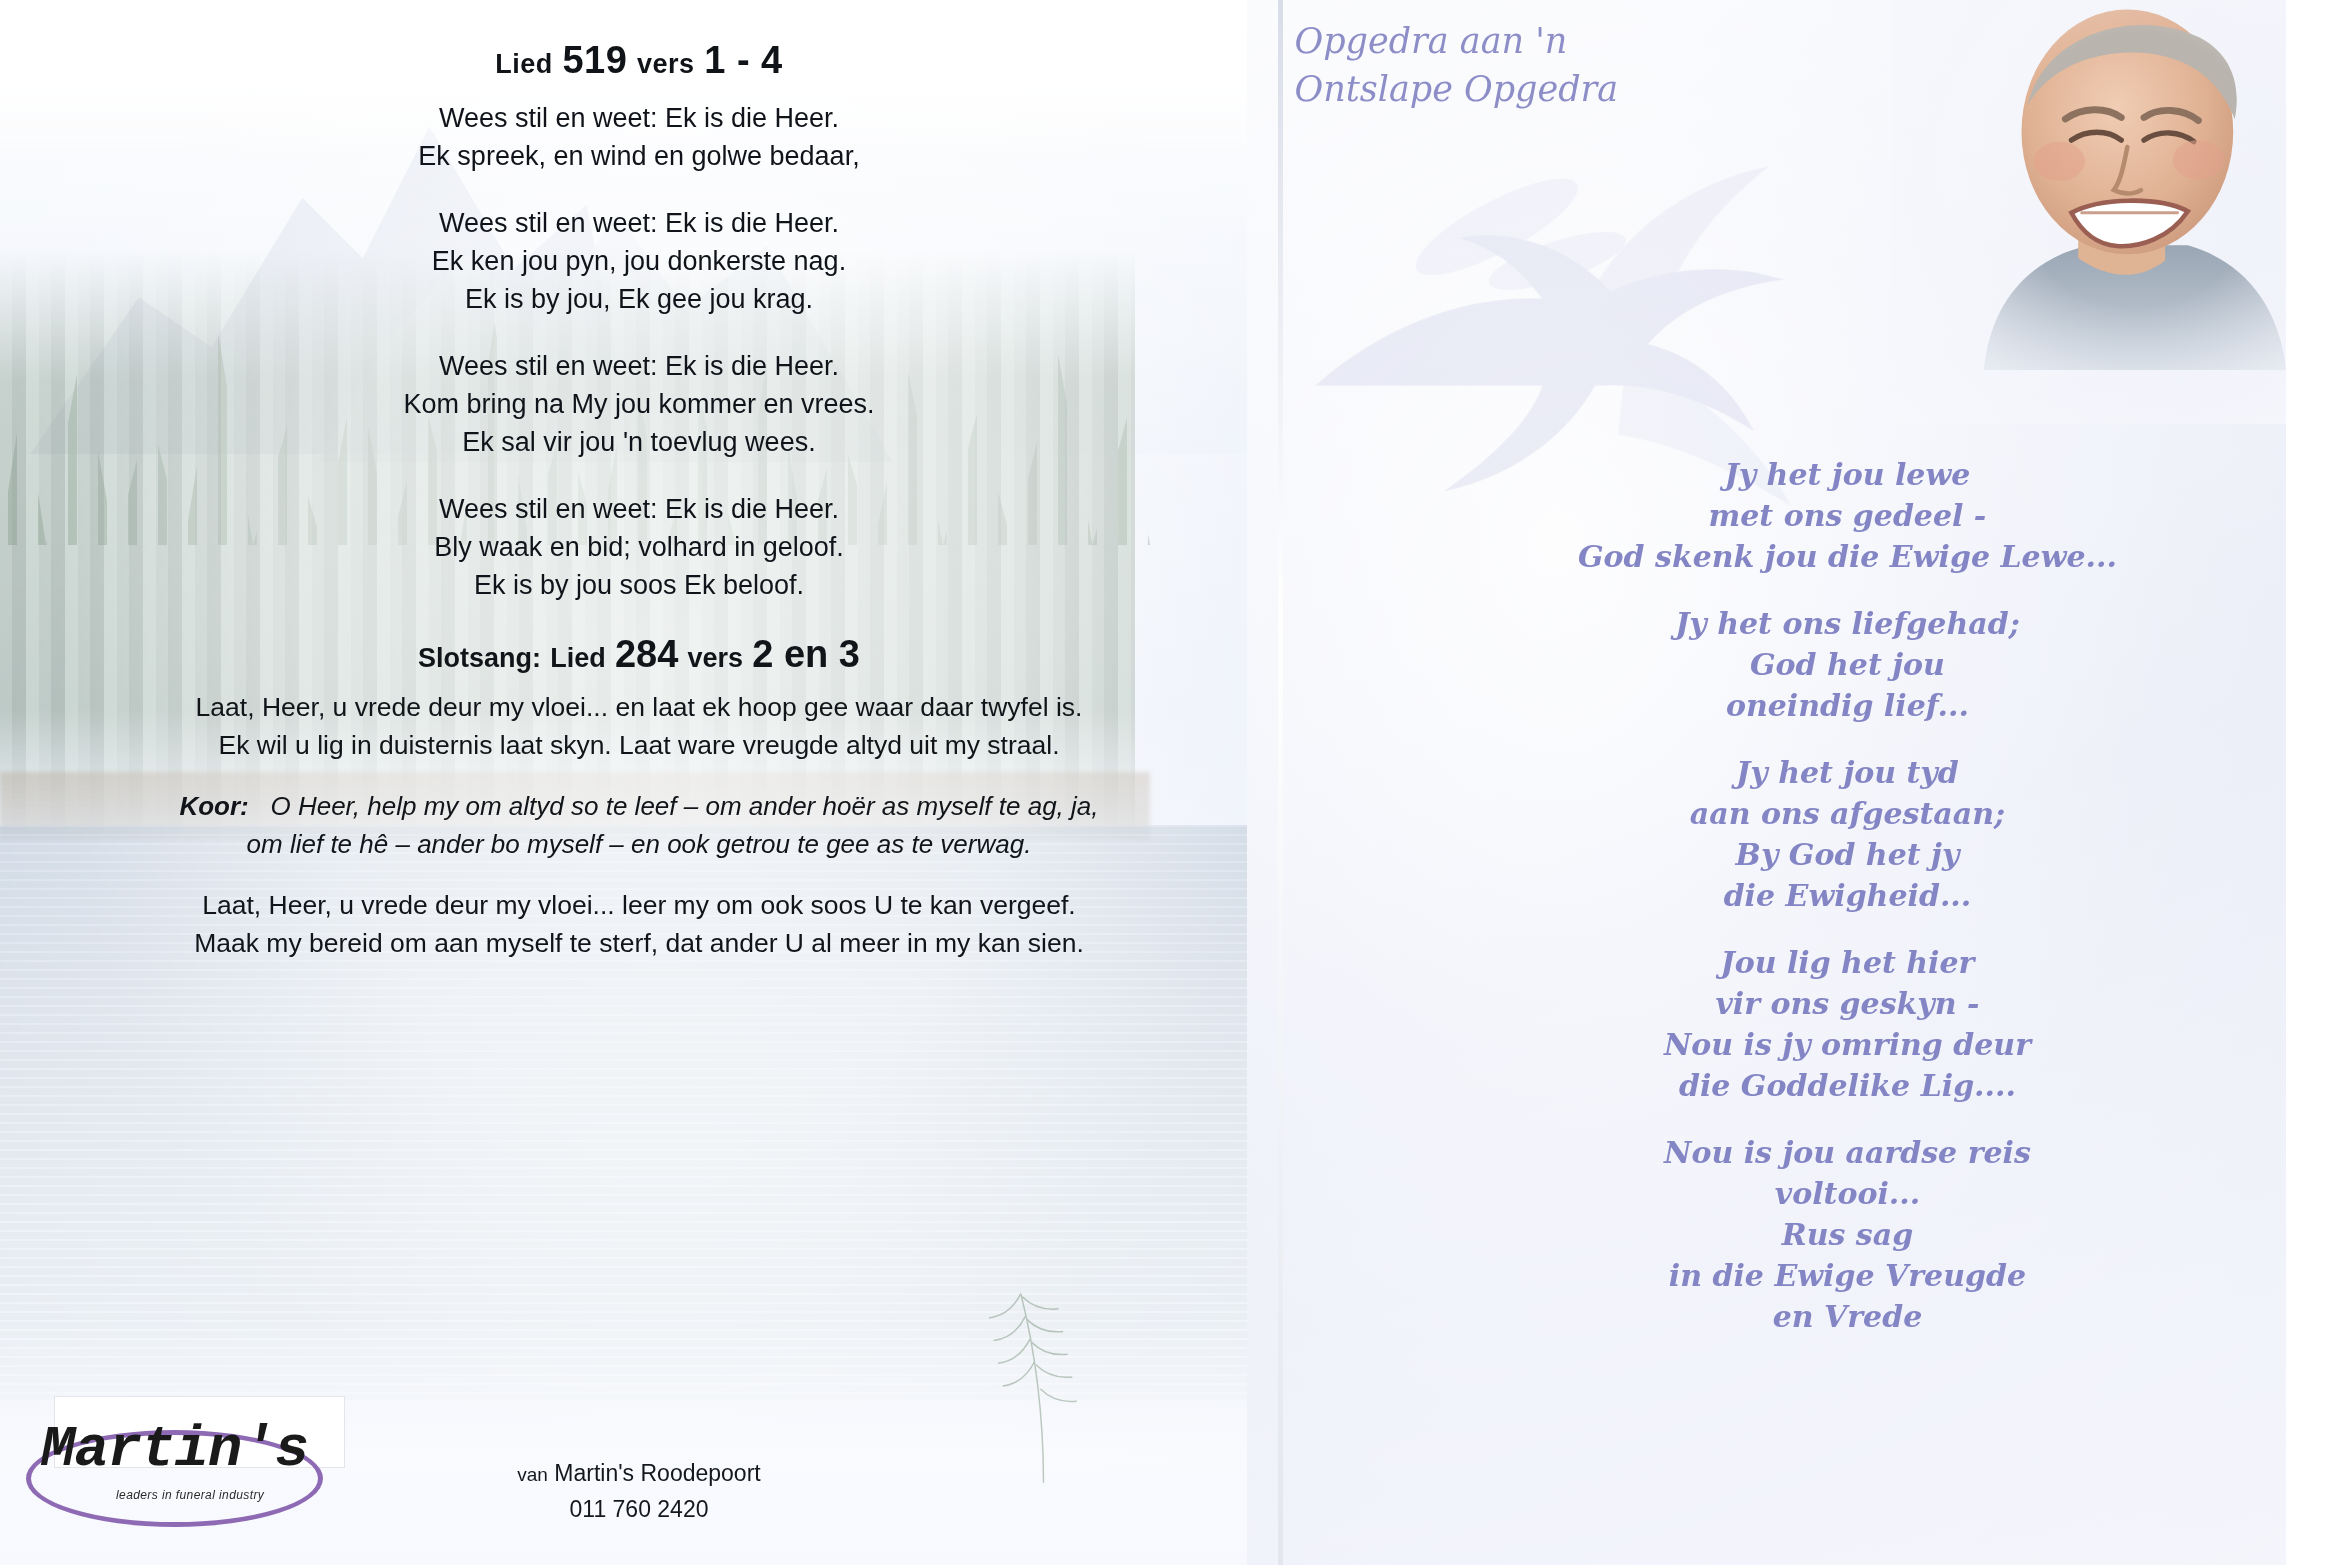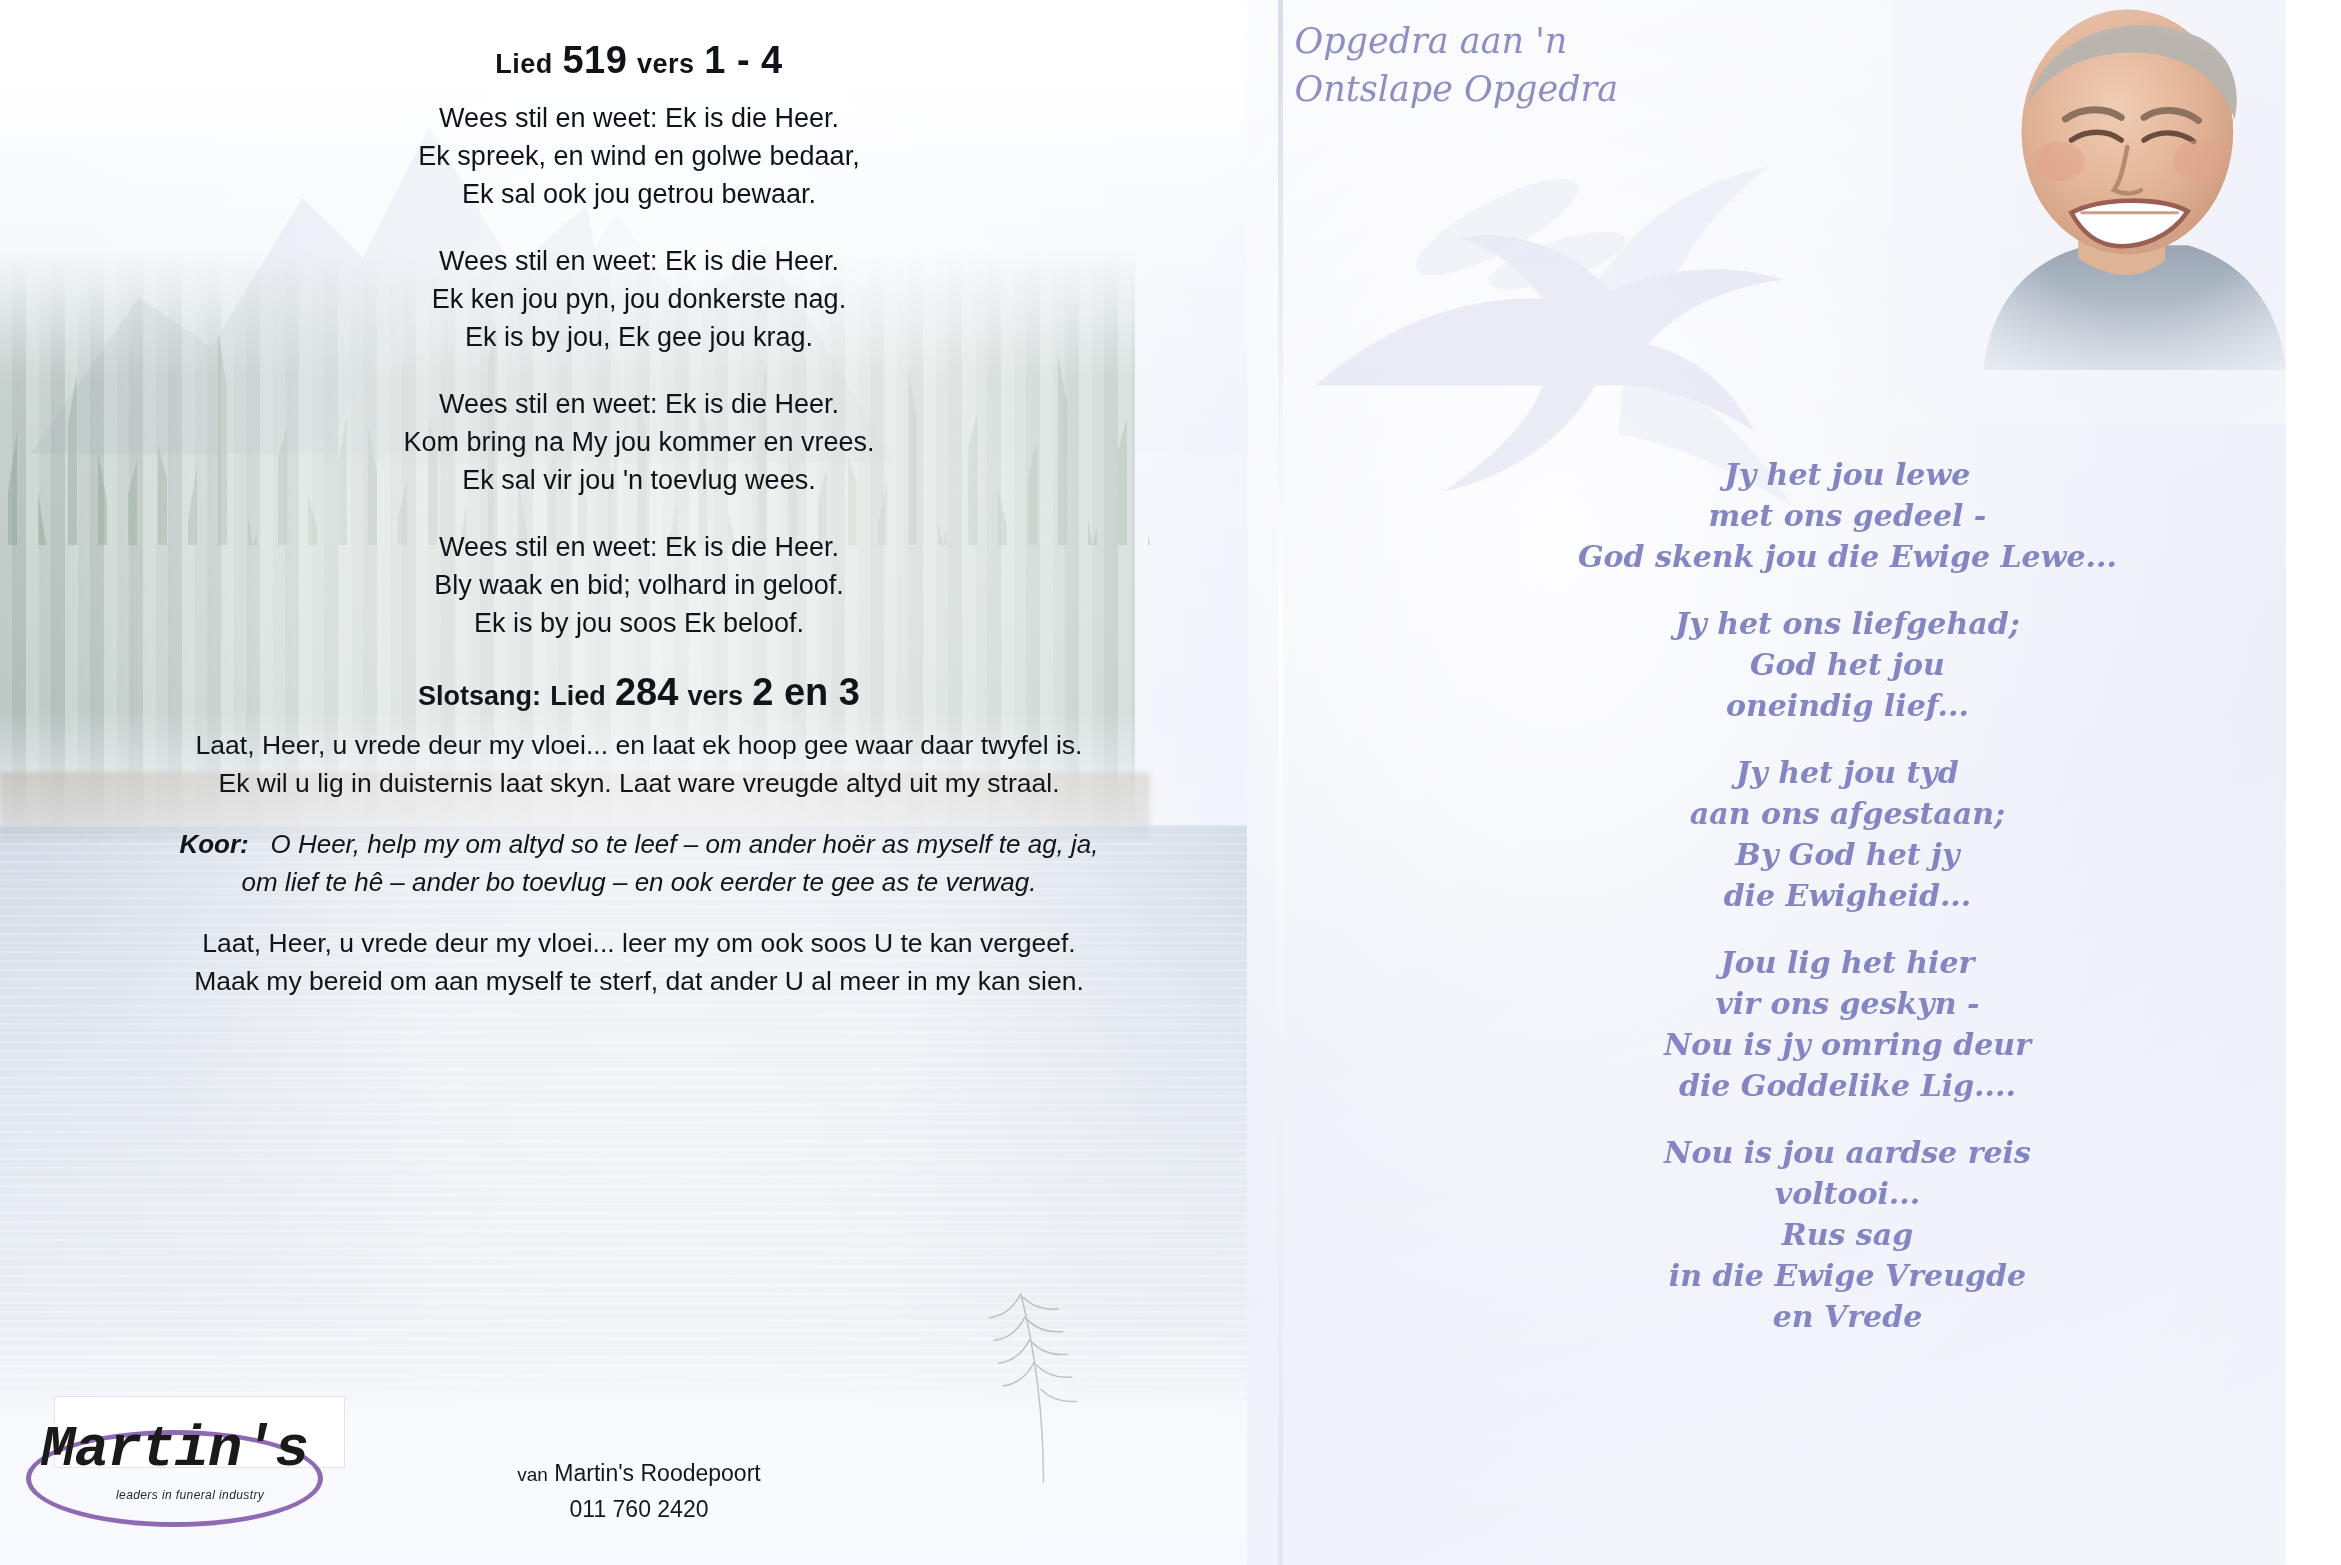--- a/index.html
+++ b/index.html
@@ -343,21 +343,20 @@
       <h1 class="song-title">
         <span class="sc">Lied</span>
         <span class="big">519</span>
         <span class="sc">vers</span>
         <span class="big">1 - 4</span>
       </h1>
 
       <div class="verse">
         <div>Wees stil en weet: Ek is die Heer.</div>
         <div>Ek spreek, en wind en golwe bedaar,</div>
-        <div>Ek sal ook jou getrou bewaar.</div>
       </div>
 
       <div class="verse">
         <div>Wees stil en weet: Ek is die Heer.</div>
         <div>Ek ken jou pyn, jou donkerste nag.</div>
         <div>Ek is by jou, Ek gee jou krag.</div>
       </div>
 
       <div class="verse">
         <div>Wees stil en weet: Ek is die Heer.</div>
@@ -383,21 +382,21 @@
         <div>Laat, Heer, u vrede deur my vloei... en laat ek hoop gee waar daar twyfel is.</div>
         <div>Ek wil u lig in duisternis laat skyn.  Laat ware vreugde altyd uit my straal.</div>
       </div>
 
       <div class="koor-block">
         <span class="koor-line1">
           <span class="koor-label">Koor:</span>
           &nbsp;
           <span>O Heer, help my om altyd so te leef – om ander hoër as myself te ag, ja,</span>
         </span>
-        <span class="koor-line2">om lief te hê – ander bo toevlug – en ook eerder te gee as te verwag.</span>
+        <span class="koor-line2">om lief te hê – ander bo myself – en ook getrou te gee as te verwag.</span>
       </div>
 
       <div class="slot-block">
         <div>Laat, Heer, u vrede deur my vloei... leer my om ook soos U te kan vergeef.</div>
         <div>Maak my bereid om aan myself te sterf, dat ander U al meer in my kan sien.</div>
       </div>
 
     </div>
 
     <div class="left-footer">

